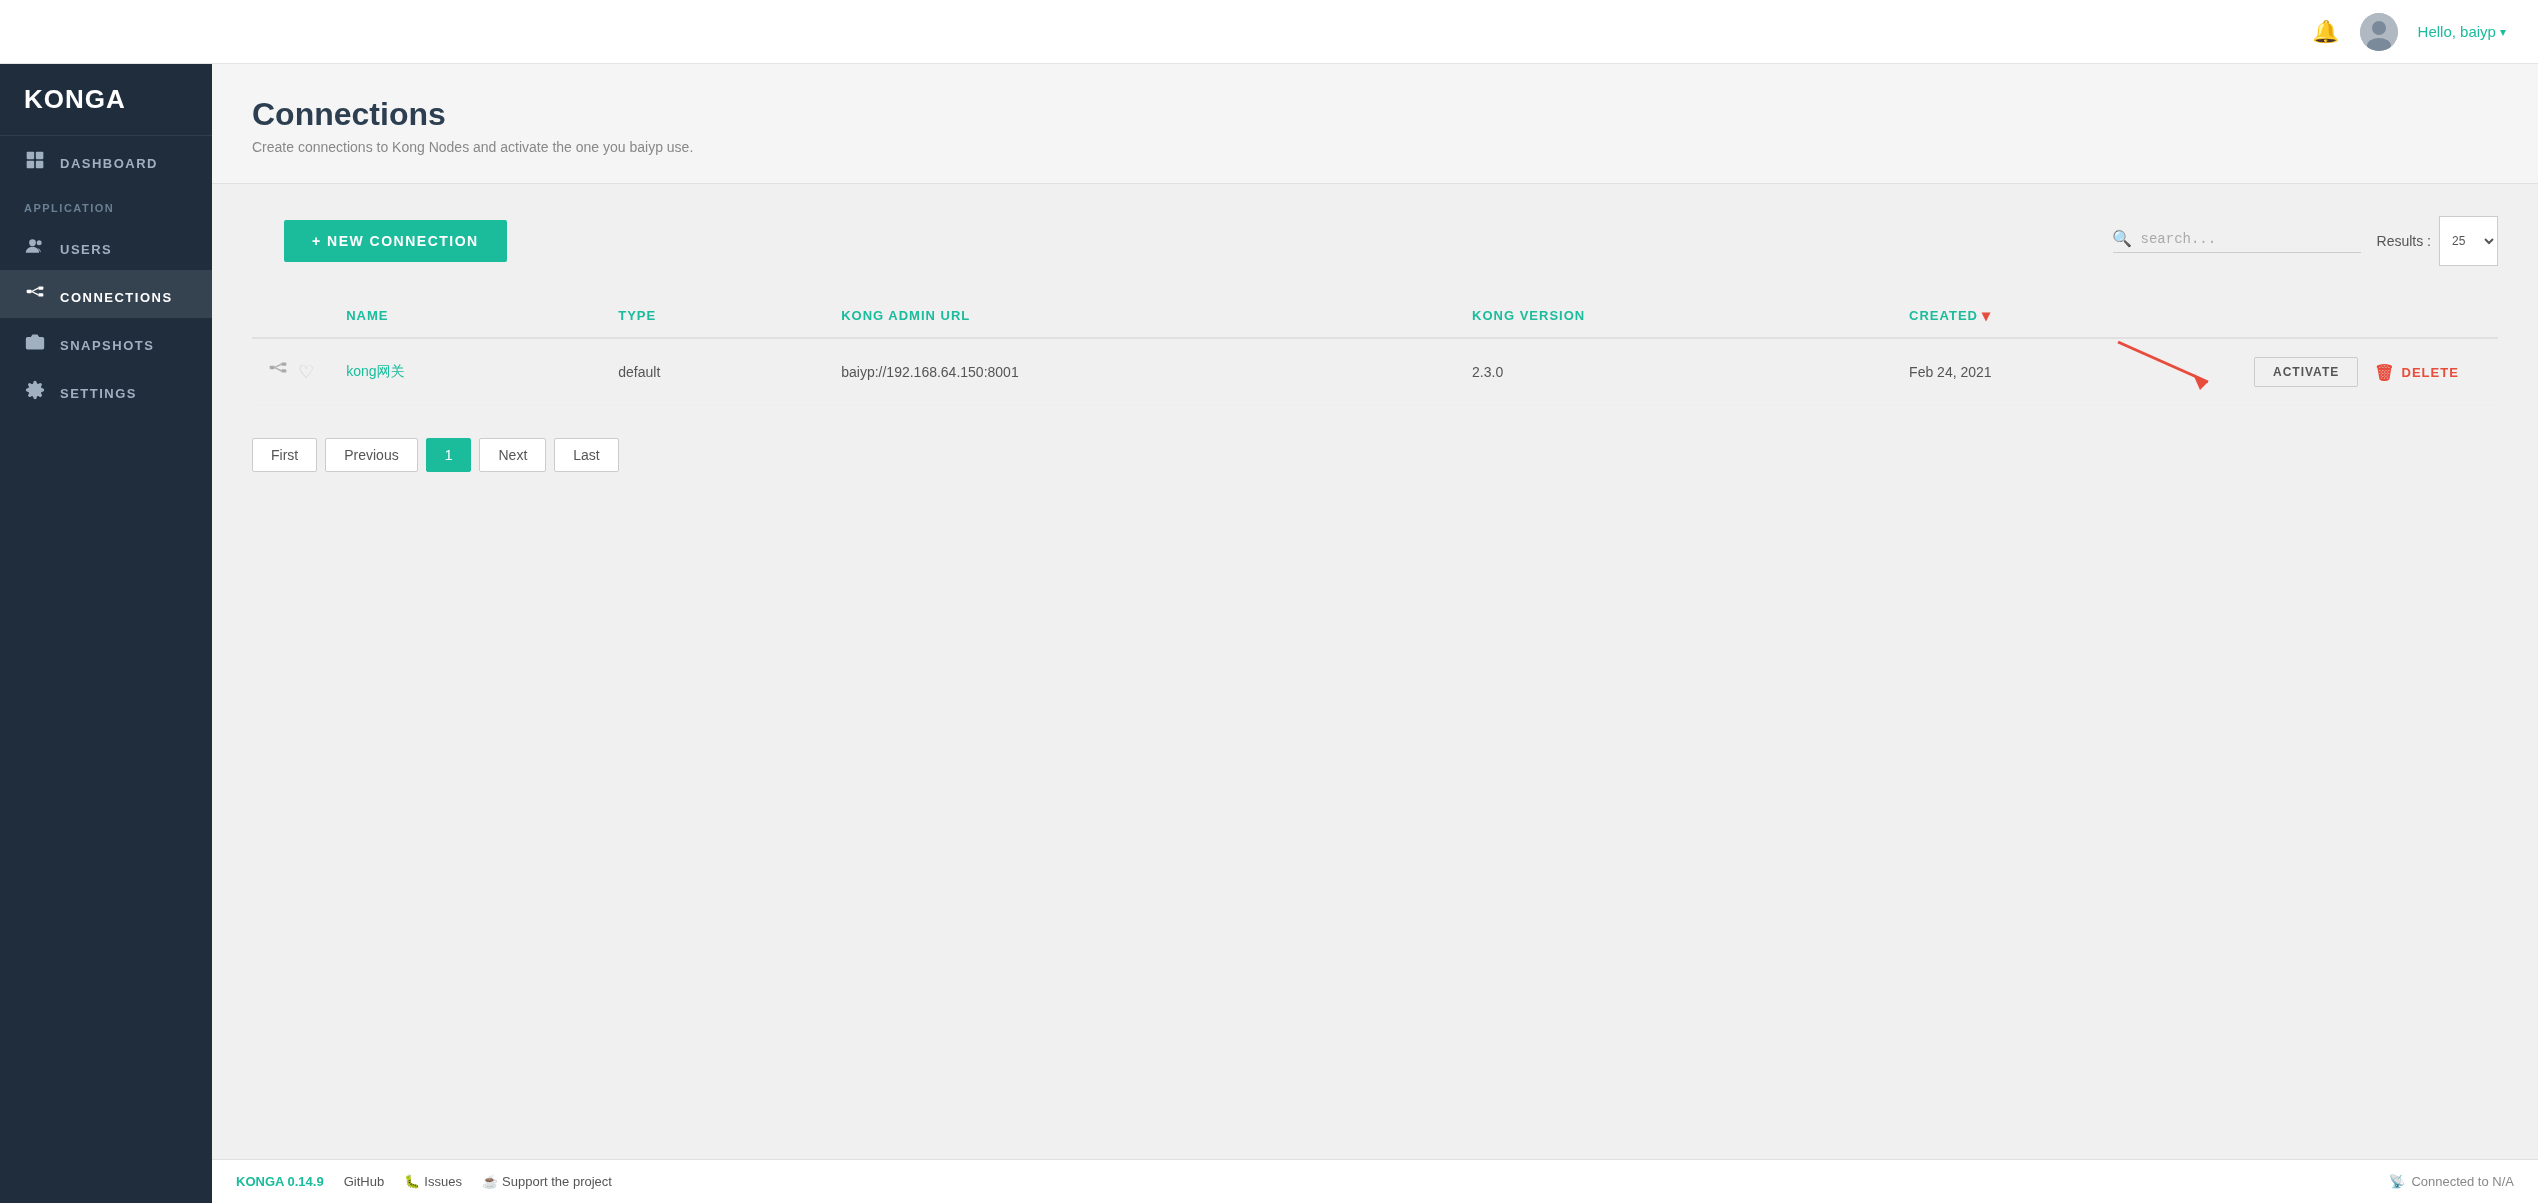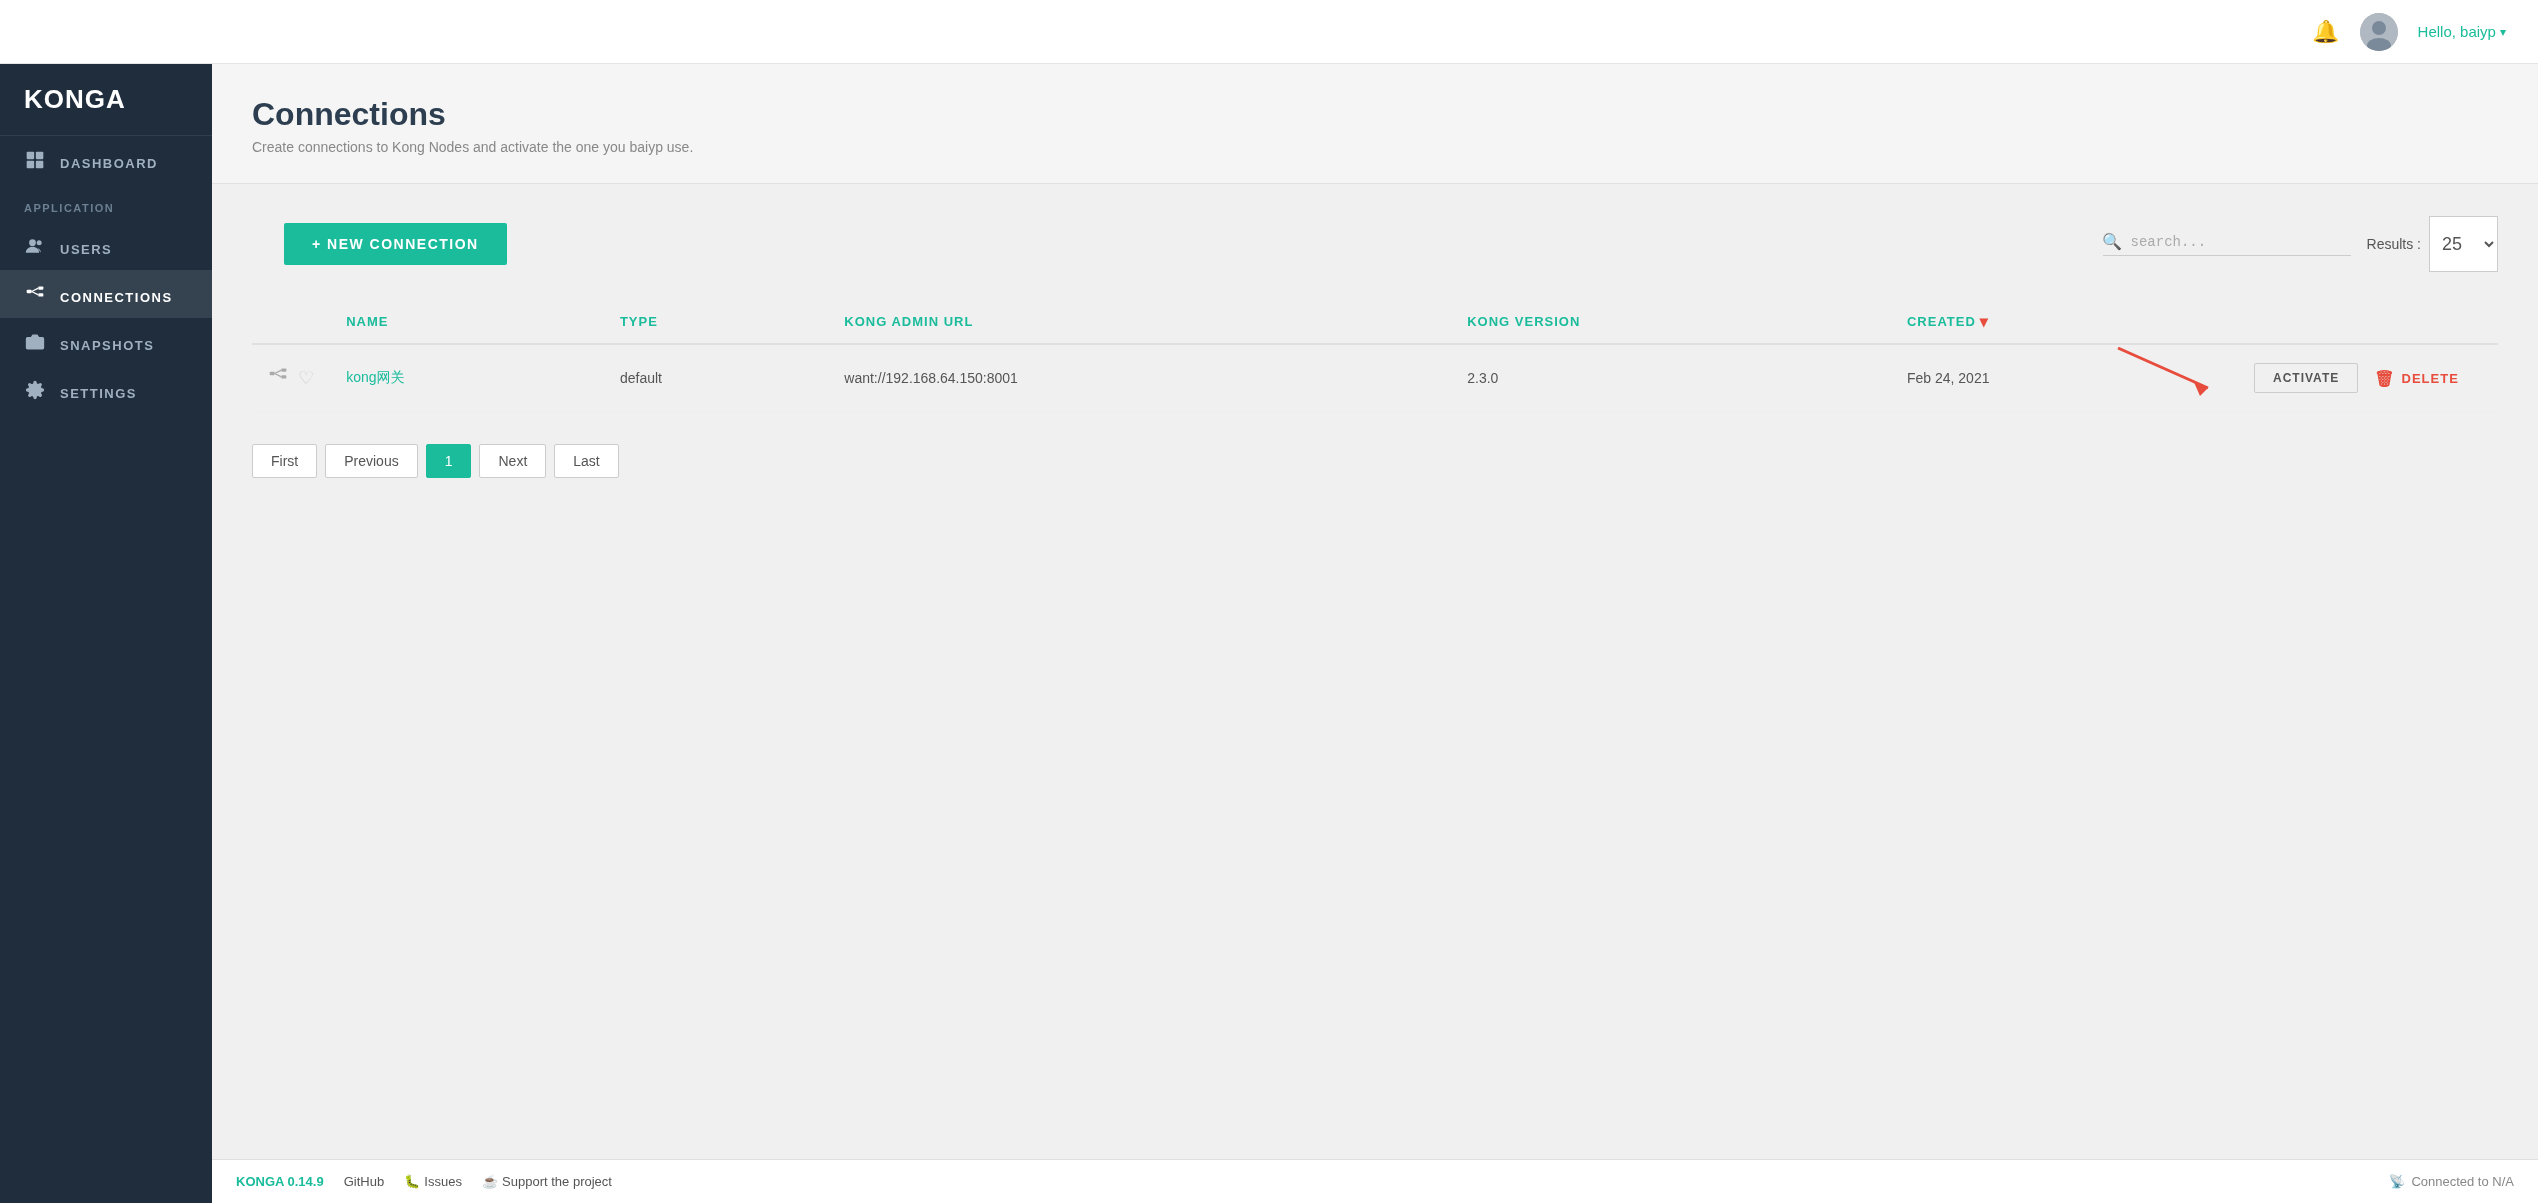--- a/index.html
+++ b/index.html
@@ -41,21 +41,21 @@
 
     
     .toolbar { display: flex; align-items: center; justify-content: space-between; margin-bottom: 28px; }
     .new-connection-btn { background: #1abc9c; color: #fff; border: none; padding: 13px 28px; font-size: 14px; font-weight: 700; letter-spacing: 1.5px; text-transform: uppercase; cursor: pointer; display: flex; align-items: center; gap: 10px; border-radius: 2px; margin-left: 32px; }
     .toolbar-right { display: flex; align-items: center; gap: 16px; }
     .search-box { display: flex; align-items: center; border-bottom: 1px solid #ccc; padding-bottom: 4px; gap: 8px; }
     .search-icon { color: #999; font-size: 16px; }
     .search-input { border: none; outline: none; font-size: 14px; color: #a21caf; background: transparent; width: 220px; font-family: Liberation Mono, monospace; }
     .search-input::placeholder { color: #aaa; }
     .results-control { display: flex; align-items: center; gap: 8px; font-size: 14px; color: #555; }
-    .results-select { border: 1px solid #ccc; padding: 16px 8px; font-size: 18px; background: #fff; cursor: pointer; color: #555; }
+    .results-select { border: 1px solid #ccc; padding: 16px 8px; font-size: 12px; background: #fff; cursor: pointer; color: #555; }
 
     
     .connections-table { width: 100%; border-collapse: collapse; }
     .connections-table th { text-align: left; padding: 12px 16px; font-size: 13px; font-weight: 700; color: #1abc9c; letter-spacing: 1px; text-transform: uppercase; border-bottom: 2px solid #e0e0e0; }
     .connections-table td { padding: 18px 16px; font-size: 14px; color: #555; border-bottom: 1px solid #eee; vertical-align: middle; }
     .connection-name-link { color: #1abc9c; text-decoration: none; font-weight: 500; }
     .action-btn { background: none; border: 1px solid #ccc; padding: 7px 18px; font-size: 12px; font-weight: 700; letter-spacing: 1px; text-transform: uppercase; cursor: pointer; color: #555; border-radius: 2px; }
     .delete-btn { background: none; border: none; color: #e74c3c; font-size: 13px; font-weight: 700; letter-spacing: 1px; text-transform: uppercase; cursor: pointer; display: flex; align-items: center; gap: 6px; }
     .delete-icon { color: #e74c3c; font-size: 16px; }
     .row-icons { display: flex; align-items: center; gap: 10px; color: #aaa; font-size: 18px; }
@@ -244,21 +244,21 @@
                           <line x1="8" y1="9" x2="16" y2="13" stroke="#aaa" stroke-width="1.5"></line>
                         </svg>
                       </span>
                       <span class="heart">♡</span>
                     </div>
                   </td>
                   <td>
                     <a class="connection-name-link" href="#">kong网关</a>
                   </td>
                   <td>default</td>
-                  <td>want://192.168.64.150:8001</td>
+                  <td>baiyp://192.168.64.150:8001</td>
                   <td>2.3.0</td>
                   <td>Feb 24, 2021</td>
                   <td>
                     <div style="display:flex; align-items:center; gap:16px;">
                       <button class="action-btn">ACTIVATE</button>
                       <button class="delete-btn">
                         <span class="delete-icon">🗑</span>
                         <span>DELETE</span>
                       </button>
                     </div>

